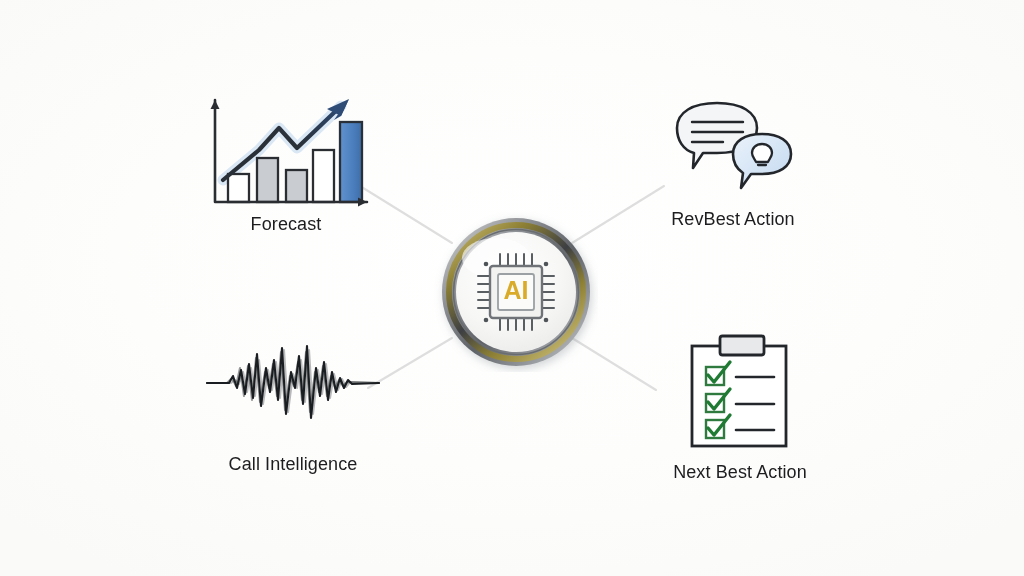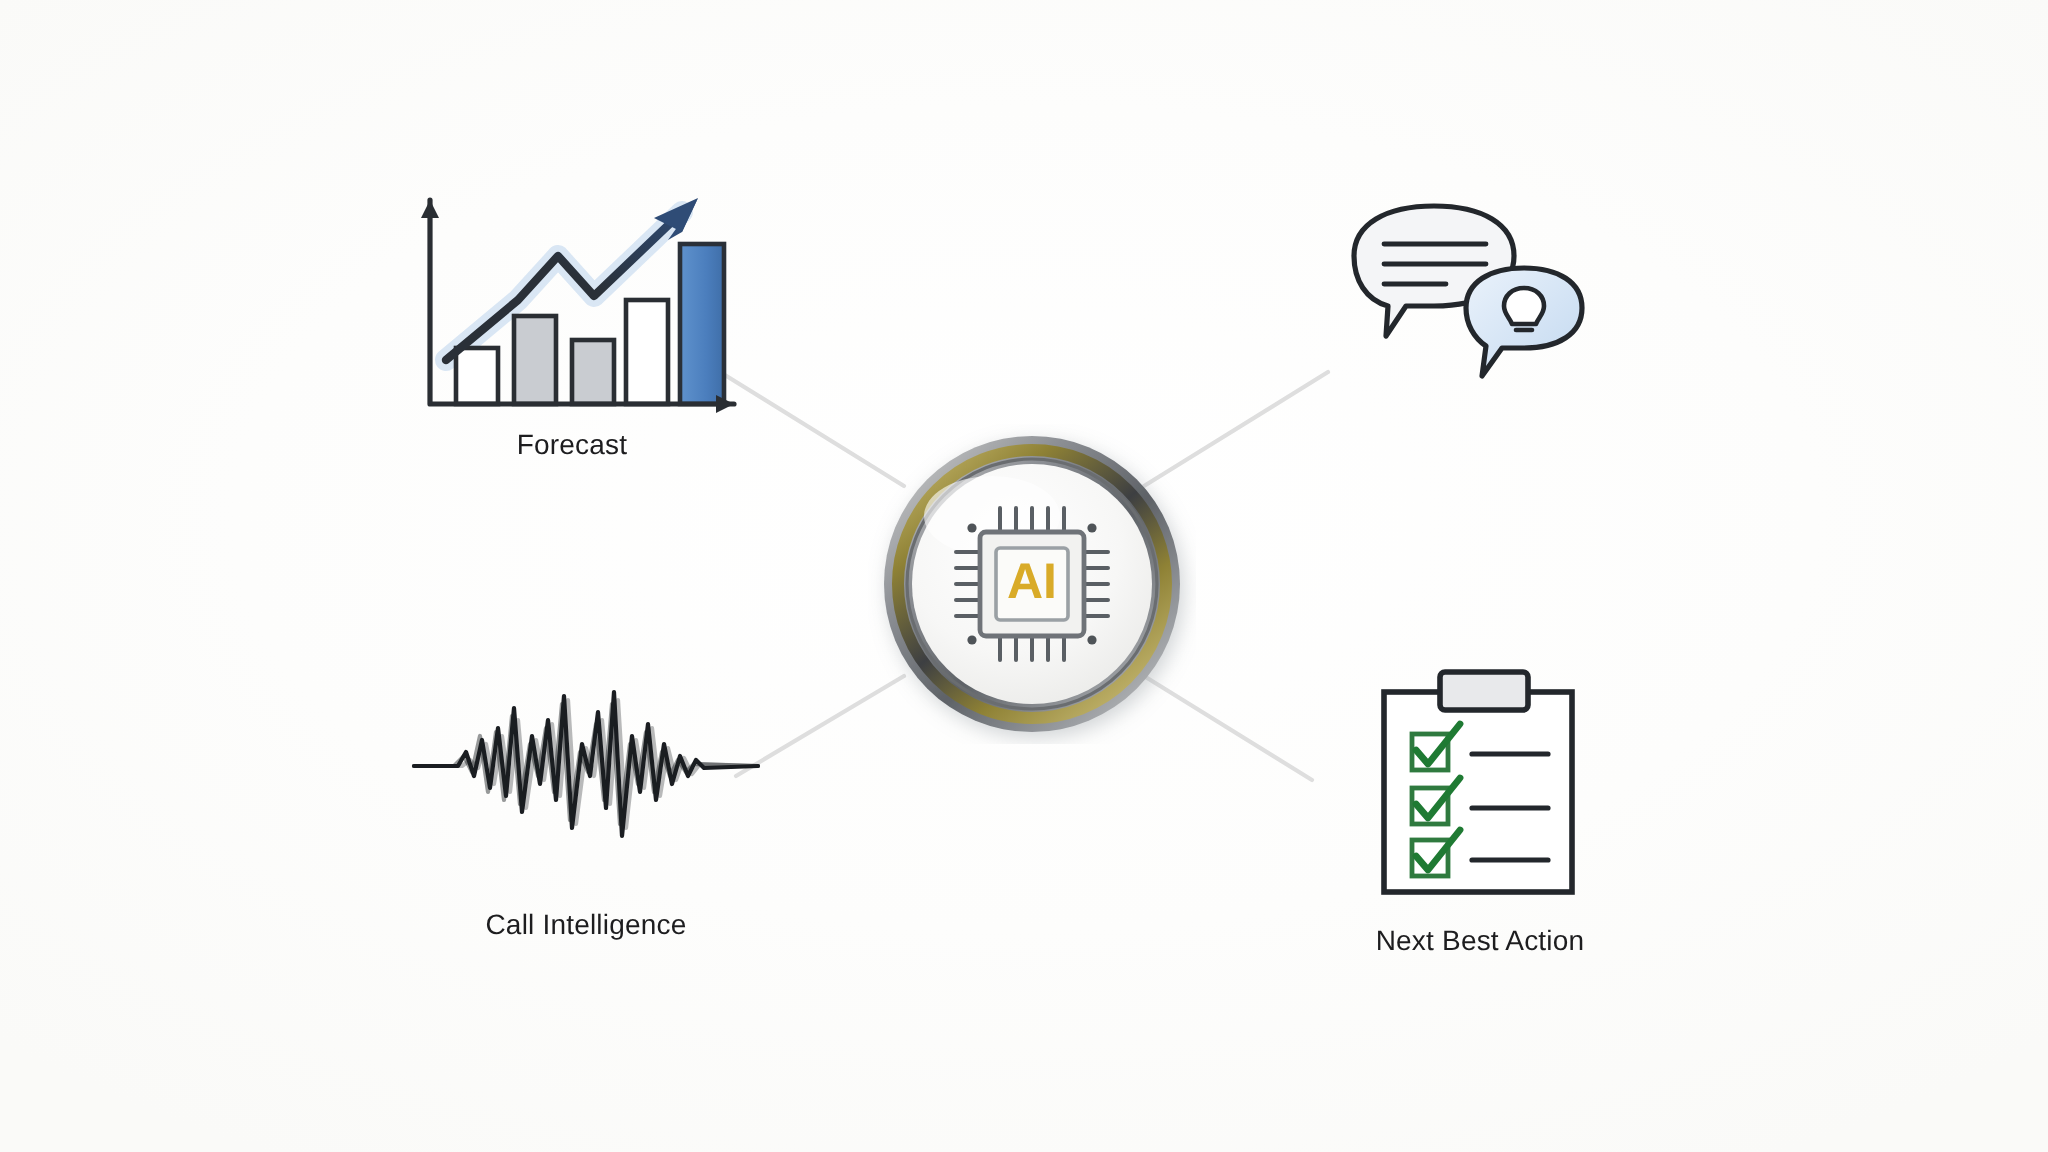--- a/index.html
+++ b/index.html
@@ -28,21 +28,21 @@
     position: absolute;
     display: flex;
     flex-direction: column;
     align-items: center;
   }
   .node-icon {
     display: block;
   }
   .node-label {
     color: #1d1d1f;
-    font-size: 14px;
+    font-size: 18px;
     font-family: "Liberation Sans", sans-serif;
     letter-spacing: 0.1px;
     white-space: nowrap;
     text-align: center;
   }
   
   #node-forecast        { left: 196px; top: 92px;  width: 180px; }
   #node-forecast .node-label { margin-top: 2px; }
 
   #node-revbest         { left: 648px; top: 96px;  width: 170px; }
@@ -138,20 +138,21 @@
       <line x1="29" y1="26" x2="80" y2="26" stroke="#23272c" stroke-width="2.4" stroke-linecap="round"></line>
       <line x1="29" y1="36" x2="80" y2="36" stroke="#23272c" stroke-width="2.4" stroke-linecap="round"></line>
       <line x1="29" y1="46" x2="60" y2="46" stroke="#23272c" stroke-width="2.4" stroke-linecap="round"></line>
 
       <path d="M70 58 C70 45 82 38 99 38 C116 38 128 45 128 58 C128 71 116 78 99 78
                L88 78 L78 92 L80 77 C74 73 70 66 70 58 Z" fill="url(#bubbleBlue)" stroke="#23272c" stroke-width="2.6" stroke-linejoin="round"></path>
 
       <path d="M99 48 C105 48 109 52 109 57 C109 61 106 63 105 66 L93 66 C92 63 89 61 89 57 C89 52 93 48 99 48 Z" fill="#ffffff" stroke="#23272c" stroke-width="2.3" stroke-linejoin="round"></path>
       <line x1="95" y1="69" x2="103" y2="69" stroke="#23272c" stroke-width="2.3" stroke-linecap="round"></line>
     </svg>
+    <div class="node-label">RevBest Action</div>
   </div>
 
   <div class="node" id="node-nextbest">
     <svg class="node-icon" width="120" height="120" viewBox="0 0 120 120" xmlns="http://www.w3.org/2000/svg">
 
       <rect x="12" y="14" width="94" height="100" fill="#ffffff" stroke="#23272c" stroke-width="2.8"></rect>
 
       <rect x="40" y="4" width="44" height="19" rx="2.5" fill="#e8e9eb" stroke="#23272c" stroke-width="2.8"></rect>
 
       <g>

